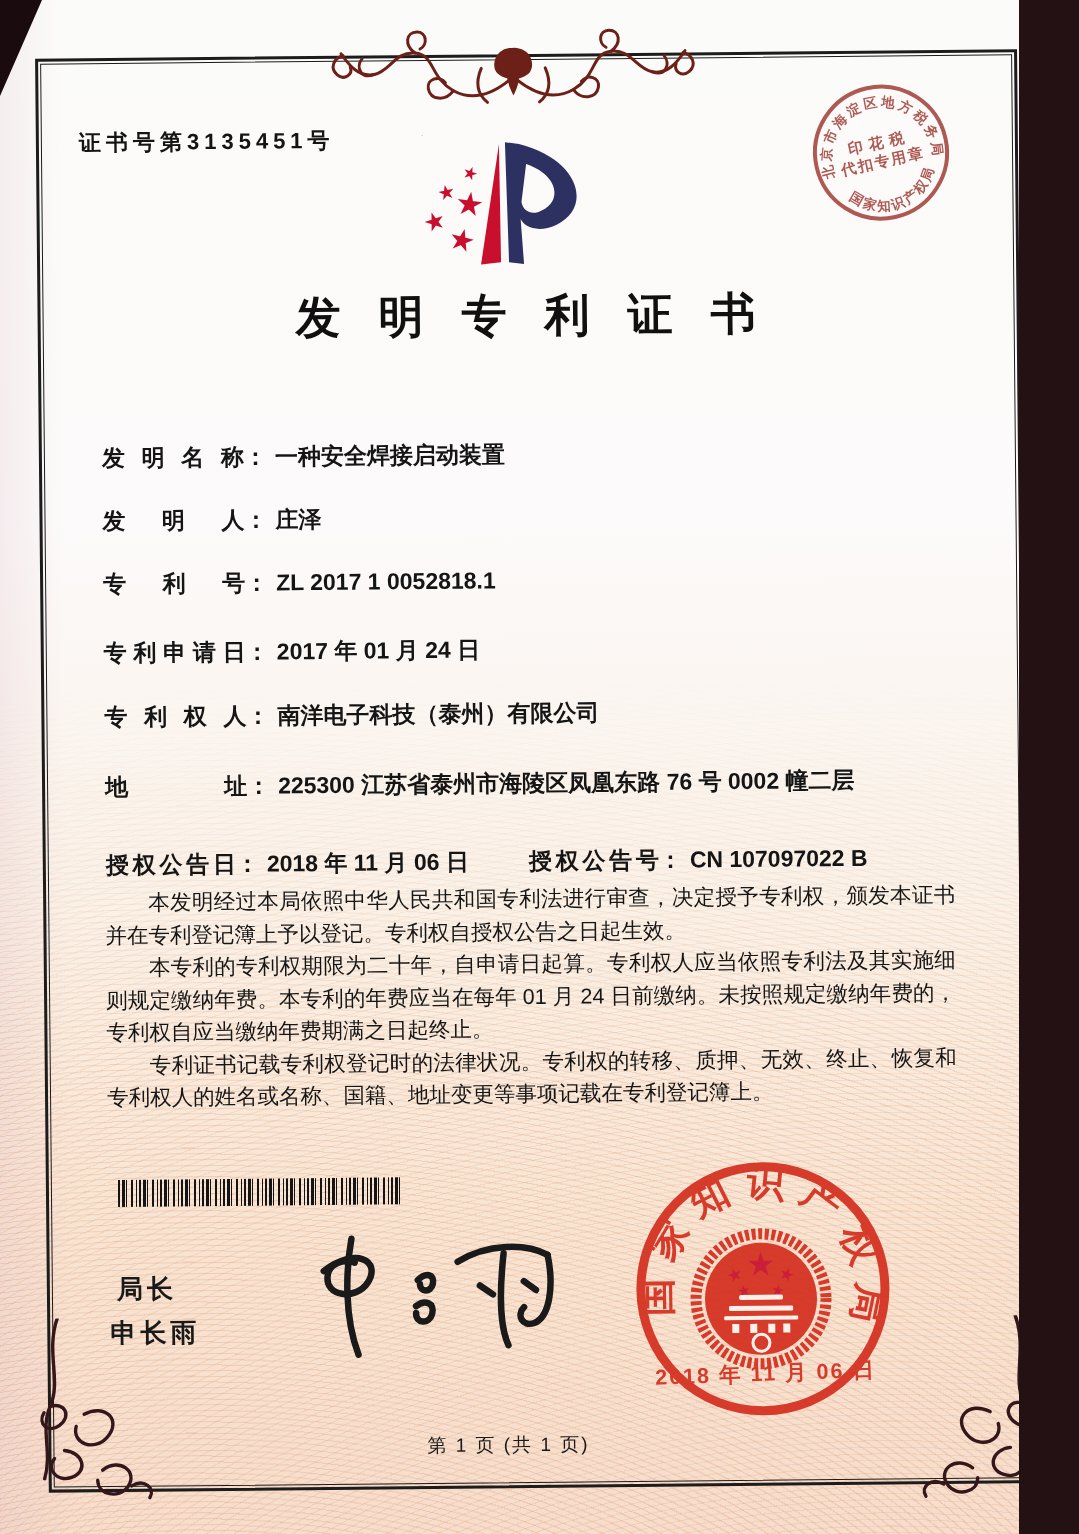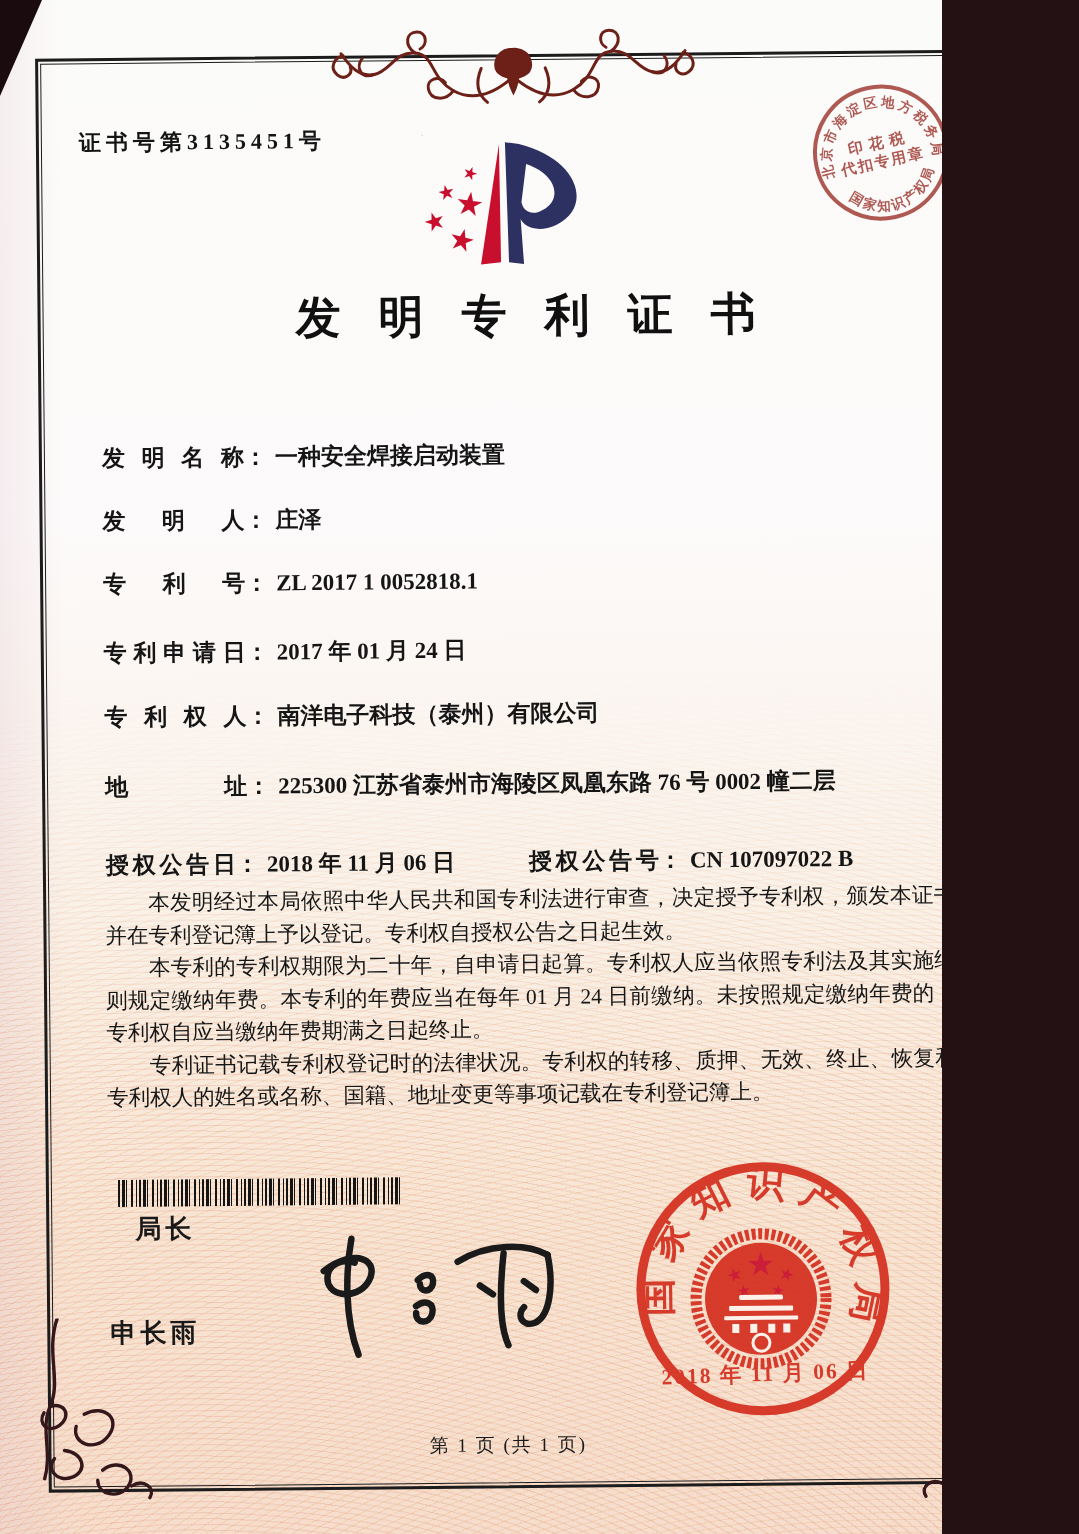--- a/index.html
+++ b/index.html
@@ -1,18 +1,18 @@
 <!DOCTYPE html>
 <html><head>
 <meta charset="utf-8">
 <style>
   html,body{margin:0;padding:0;background:#241114;}
-  .photo{position:relative;width:942px;height:1534px;overflow:hidden;
+  .photo{position:relative;width:1019px;height:1534px;overflow:hidden;
          background:linear-gradient(to bottom,#4d2129 0%,#5a2630 55%,#3c161c 100%);
-         font-family:Liberation Serif, serif;}
+         font-family:Liberation Sans, sans-serif;}
   .paper{position:absolute;left:-10px;top:-16px;width:1079px;height:1586px;
          transform:rotate(-0.55deg);transform-origin:50% 50%;
          background:
            linear-gradient(to right,rgba(222,190,200,.28),rgba(222,190,200,0) 7%),
            linear-gradient(to bottom,#fbfbf9 0%,#fcfafa 34%,#faf1e7 58%,#f8e4d2 78%,#f6dccb 100%);
          box-shadow:0 0 22px rgba(0,0,0,.45);}
   .waves{position:absolute;left:0;top:44%;width:100%;height:56%;pointer-events:none;
          background-image:
            repeating-radial-gradient(ellipse 1500px 950px at 18% 135%,rgba(214,112,92,.20) 0 1.6px,rgba(214,112,92,0) 1.6px 9px),
            repeating-radial-gradient(ellipse 1600px 1050px at 82% 145%,rgba(226,152,72,.17) 0 1.6px,rgba(226,152,72,0) 1.6px 10px);
@@ -31,21 +31,21 @@
   .flabel{display:inline-flex;justify-content:space-between;width:142px;flex:none;}
   .flabel.w130{width:130px;}
   .colon{margin-right:8px;}
   .paras{left:114px;top:899px;width:850px;font-size:21.5px;line-height:32.5px;
          text-align:justify;color:#161616;}
   .paras p{margin:0;text-indent:2em;}
   .barcode{left:124px;top:1192px;width:284px;height:27px;
     background:repeating-linear-gradient(90deg,#141414 0 2px,transparent 2px 4px,
       #141414 4px 7px,transparent 7px 8px,#141414 8px 9px,transparent 9px 13px,
       #141414 13px 15px,transparent 15px 18px,#141414 18px 19px,transparent 19px 21px);}
-  .signer-title{left:122px;top:1224px;font-size:26px;font-weight:600;color:#191919;letter-spacing:4px;margin-left:19px;}
+  .signer-title{left:122px;top:1284px;font-size:26px;font-weight:600;color:#191919;letter-spacing:4px;}
   .signer-name{left:115px;top:1328px;font-size:26px;font-weight:600;color:#191919;letter-spacing:4px;}
   .footer{left:24px;top:1448px;width:976px;text-align:center;font-size:19px;letter-spacing:2px;color:#1a1a1a;}
   svg{display:block;}
   .seal-text{font-size:38px;font-weight:700;letter-spacing:14px;fill:#d32f1f;}
   .seal-date{font-size:21.5px;font-weight:700;letter-spacing:2px;fill:#d32f1f;}
   .stamp-text{font-size:13.5px;font-weight:700;fill:#9d352e;}
   .stamp-center{font-size:15px;font-weight:700;fill:#9d352e;}
 </style>
 </head>
 <body>

